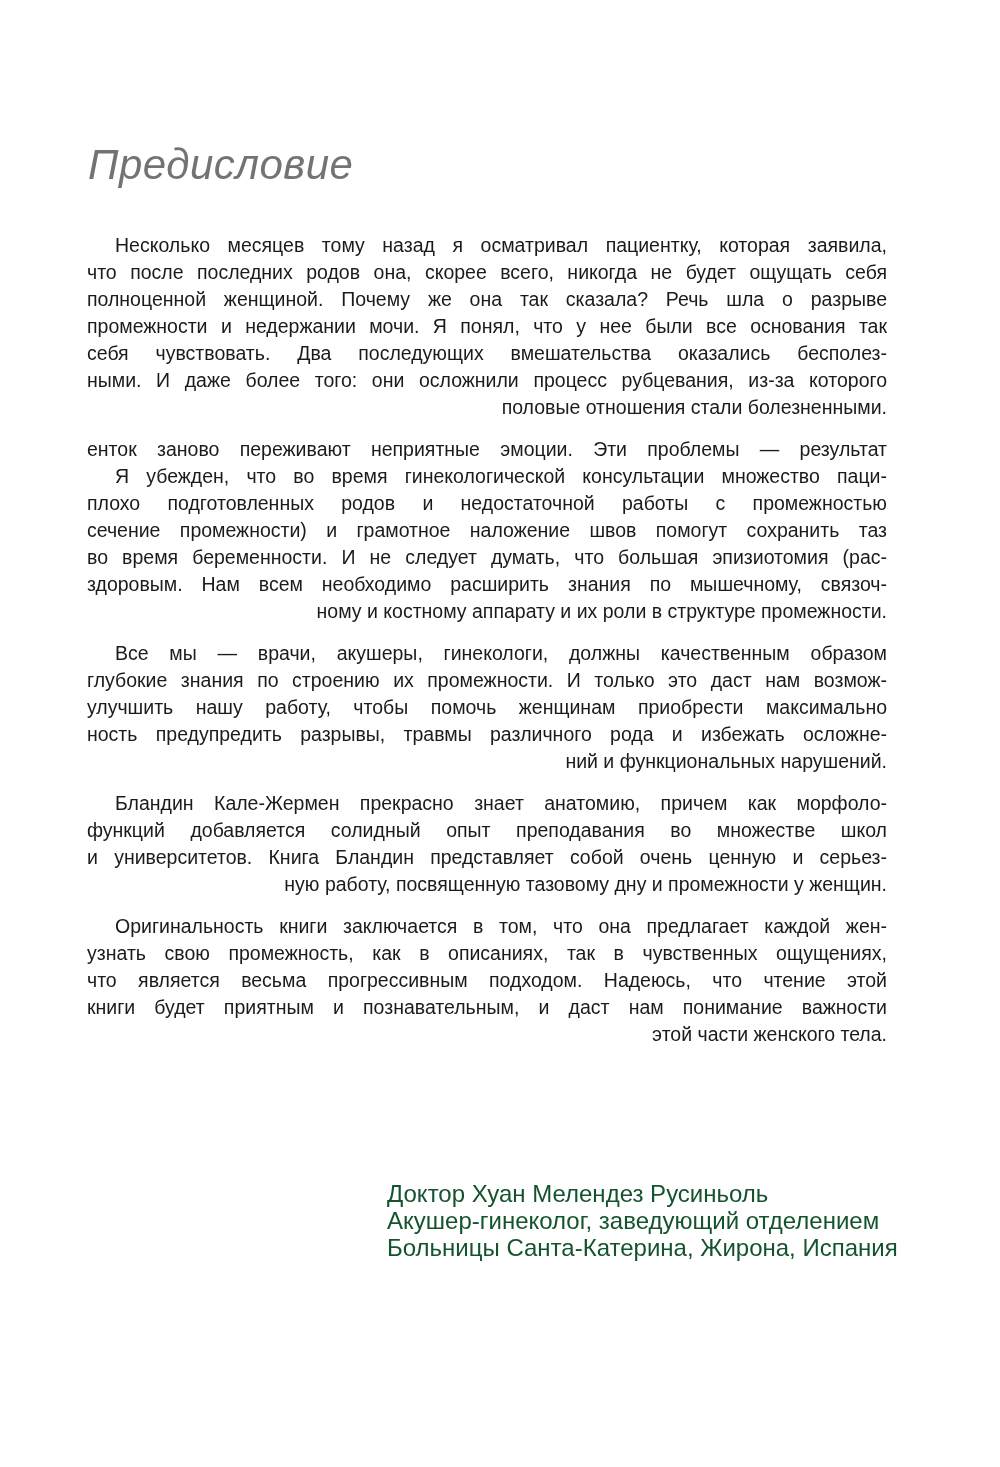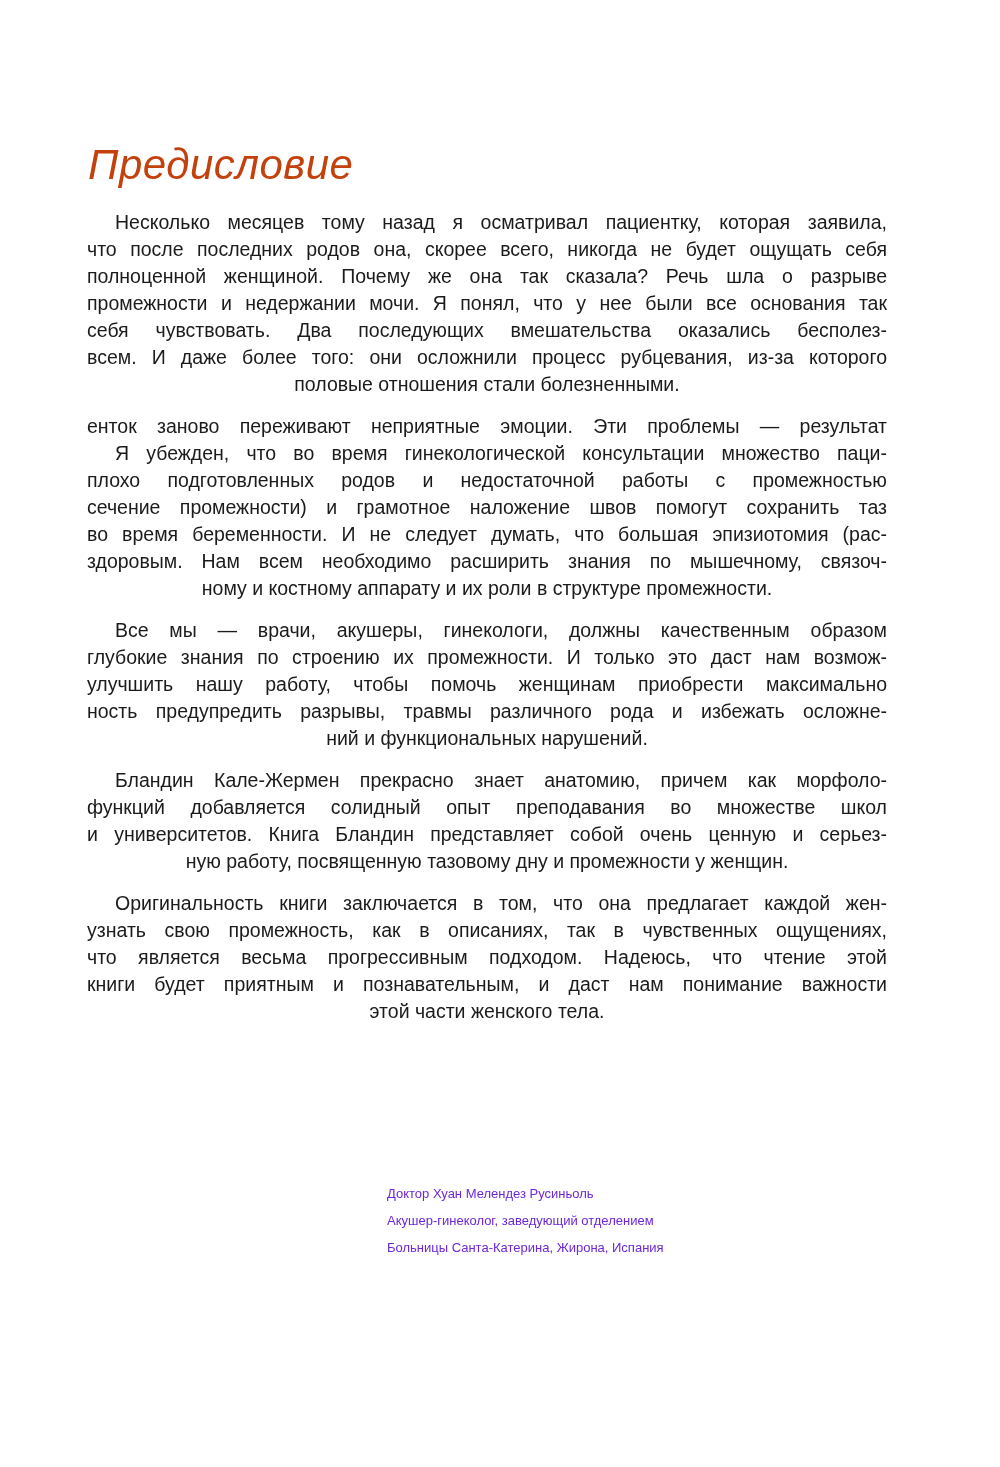--- a/index.html
+++ b/index.html
@@ -22,73 +22,73 @@
   }
   .title {
     position: absolute;
     left: 88px;
     top: 114px;
     font-size: 42px;
     line-height: 1.1;
     font-style: italic;
     font-weight: 400;
     letter-spacing: 0.5px;
-    color: #c2410c;
+    color: #737373;
     white-space: nowrap;
   }
   .content {
     position: absolute;
     left: 87px;
-    top: 209px;
+    top: 232px;
     width: 800px;
     font-size: 19.5px;
     line-height: 27px;
     color: #1b1b1b;
   }
   .paragraph {
     margin: 0 0 15px 0;
   }
   .text-line {
-    text-align: center;
+    text-align: right;
     white-space: normal;
   }
   .text-line.justified {
     text-align: justify;
     text-align-last: justify;
   }
   .text-line.first-line {
     text-indent: 28px;
   }
   .signature {
     position: absolute;
     left: 387px;
     top: 1180px;
-    font-size: 13px;
+    font-size: 24px;
     line-height: 27px;
-    color: #6d28d9;
+    color: #14532d;
     text-align: left;
   }
   .signature-line {
     white-space: nowrap;
   }
 </style>
 </head>
 <body>
 
 <div class="page">
   <h1 class="title">Предисловие</h1>
 
   <div class="content">
       <div class="paragraph">
         <div class="text-line first-line justified">Несколько месяцев тому назад я осматривал пациентку, которая заявила,</div>
         <div class="text-line justified">что после последних родов она, скорее всего, никогда не будет ощущать себя</div>
         <div class="text-line justified">полноценной женщиной. Почему же она так сказала? Речь шла о разрыве</div>
         <div class="text-line justified">промежности и недержании мочи. Я понял, что у нее были все основания так</div>
         <div class="text-line justified">себя чувствовать. Два последующих вмешательства оказались бесполез-</div>
-        <div class="text-line justified">всем. И даже более того: они осложнили процесс рубцевания, из-за которого</div>
+        <div class="text-line justified">ными. И даже более того: они осложнили процесс рубцевания, из-за которого</div>
         <div class="text-line">половые отношения стали болезненными.</div>
       </div>
       <div class="paragraph">
         <div class="text-line justified">енток заново переживают неприятные эмоции. Эти проблемы — результат</div>
         <div class="text-line first-line justified">Я убежден, что во время гинекологической консультации множество паци-</div>
         <div class="text-line justified">плохо подготовленных родов и недостаточной работы с промежностью</div>
         <div class="text-line justified">сечение промежности) и грамотное наложение швов помогут сохранить таз</div>
         <div class="text-line justified">во время беременности. И не следует думать, что большая эпизиотомия (рас-</div>
         <div class="text-line justified">здоровым. Нам всем необходимо расширить знания по мышечному, связоч-</div>
         <div class="text-line">ному и костному аппарату и их роли в структуре промежности.</div>

